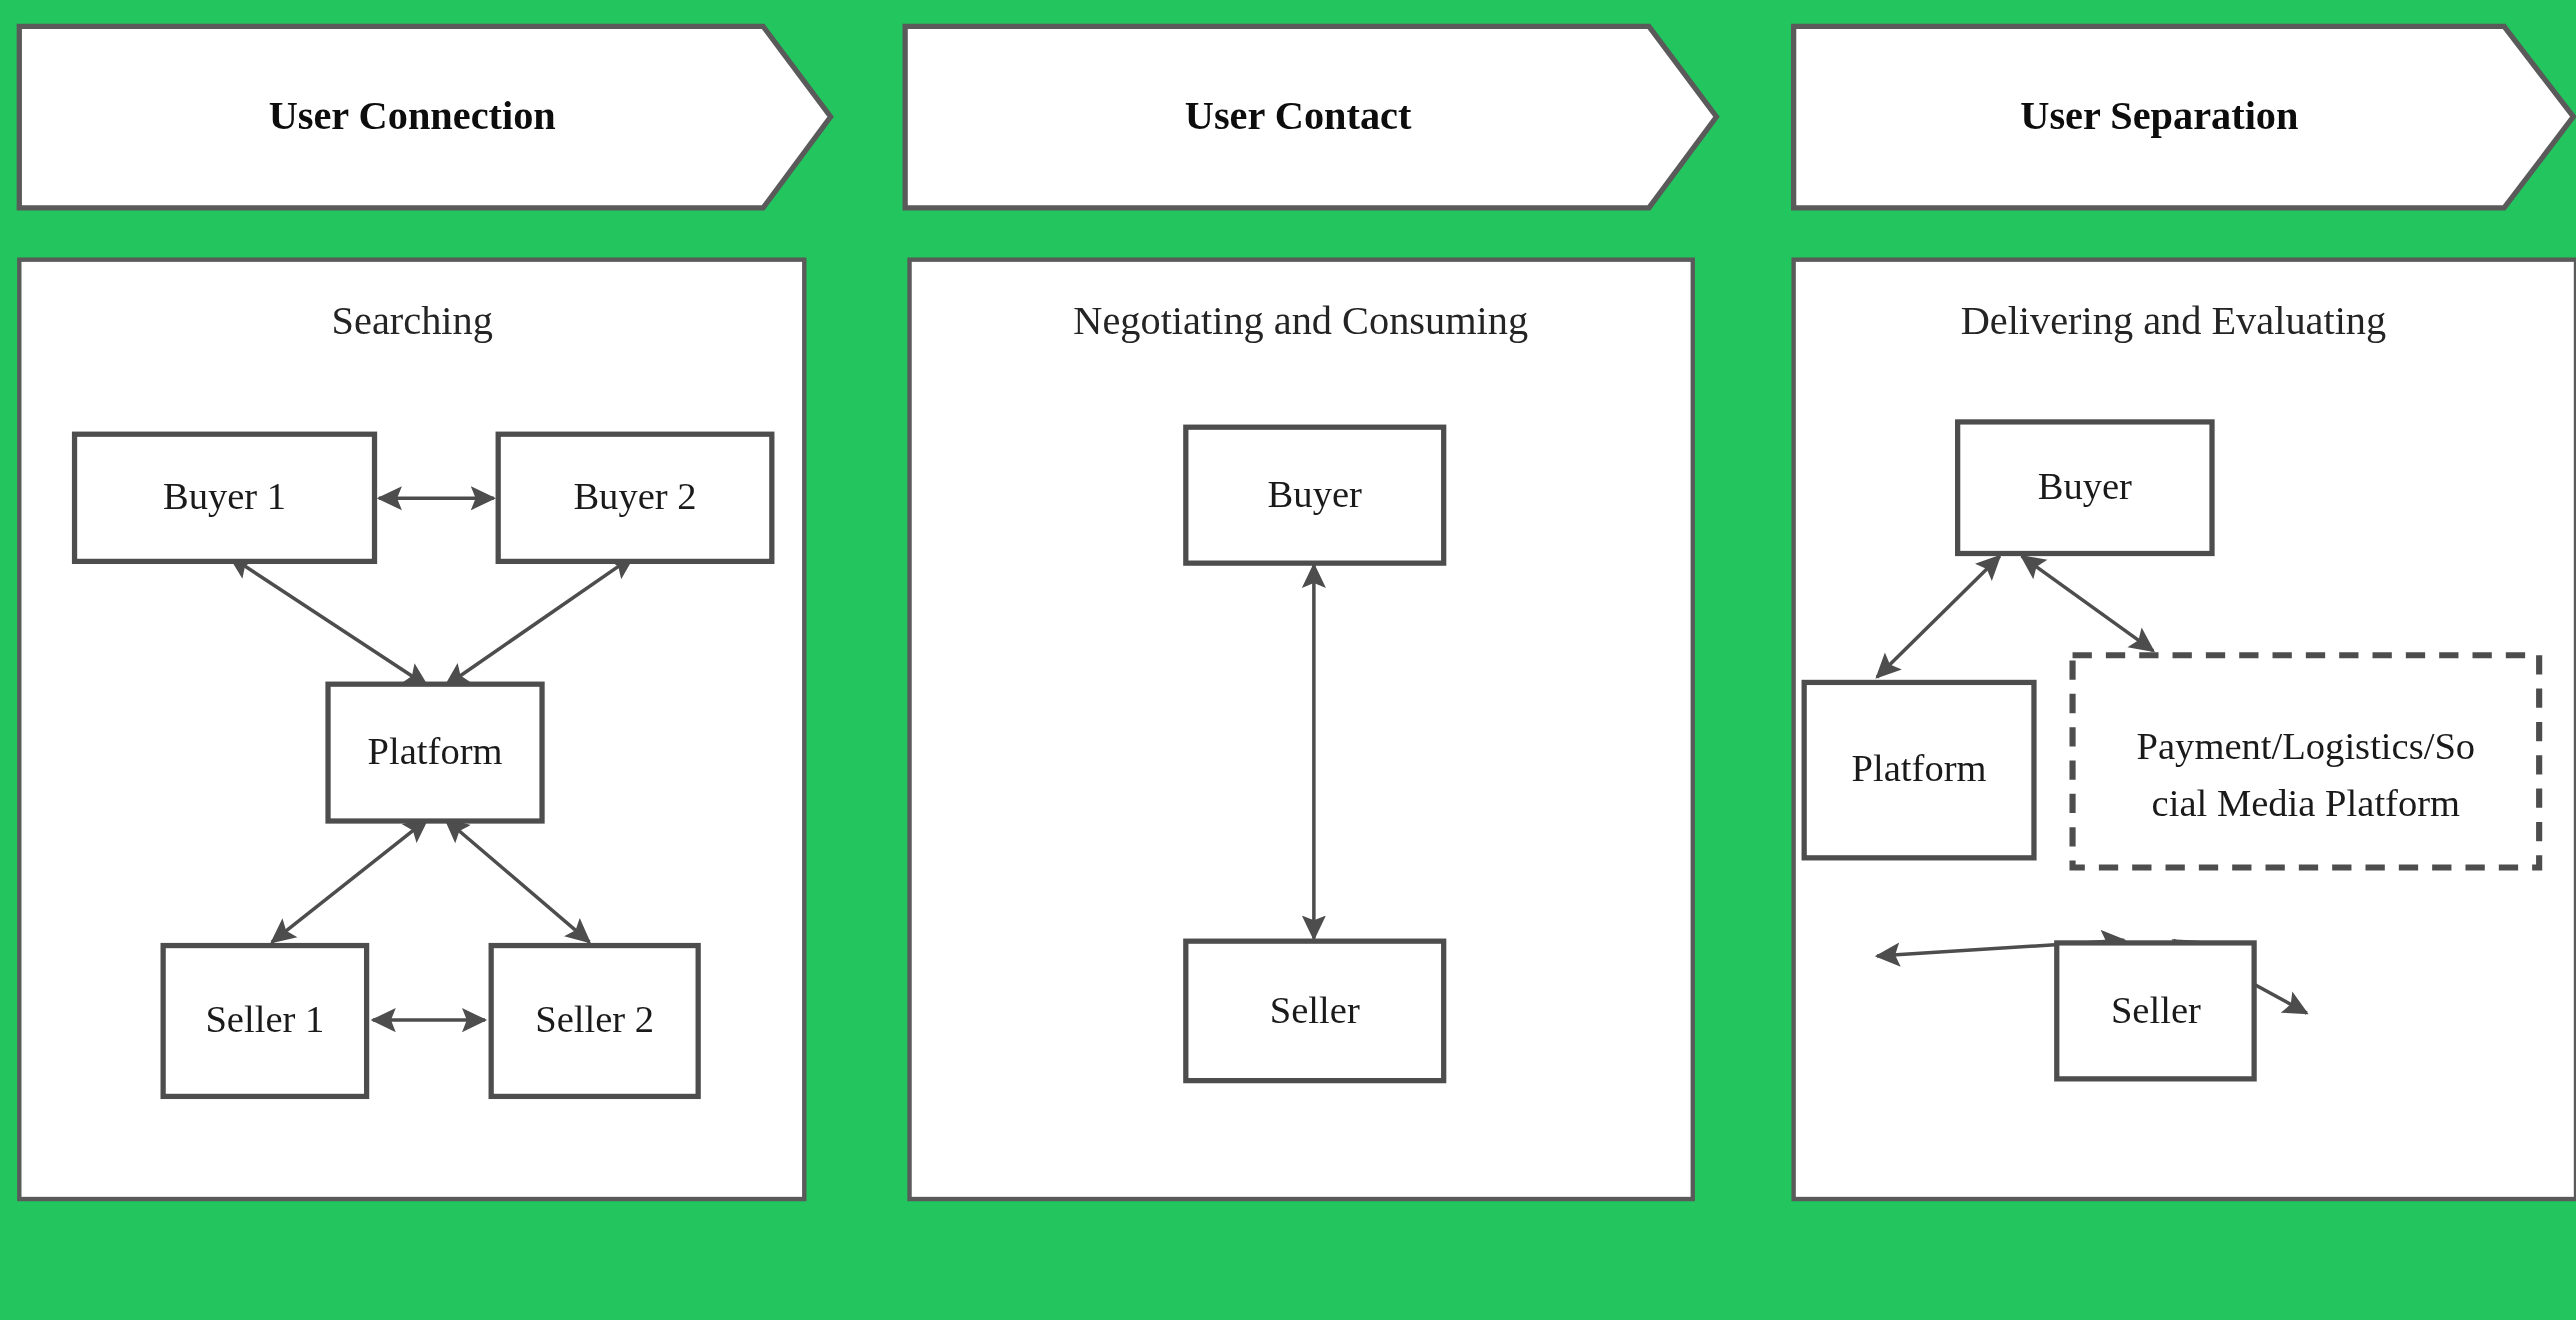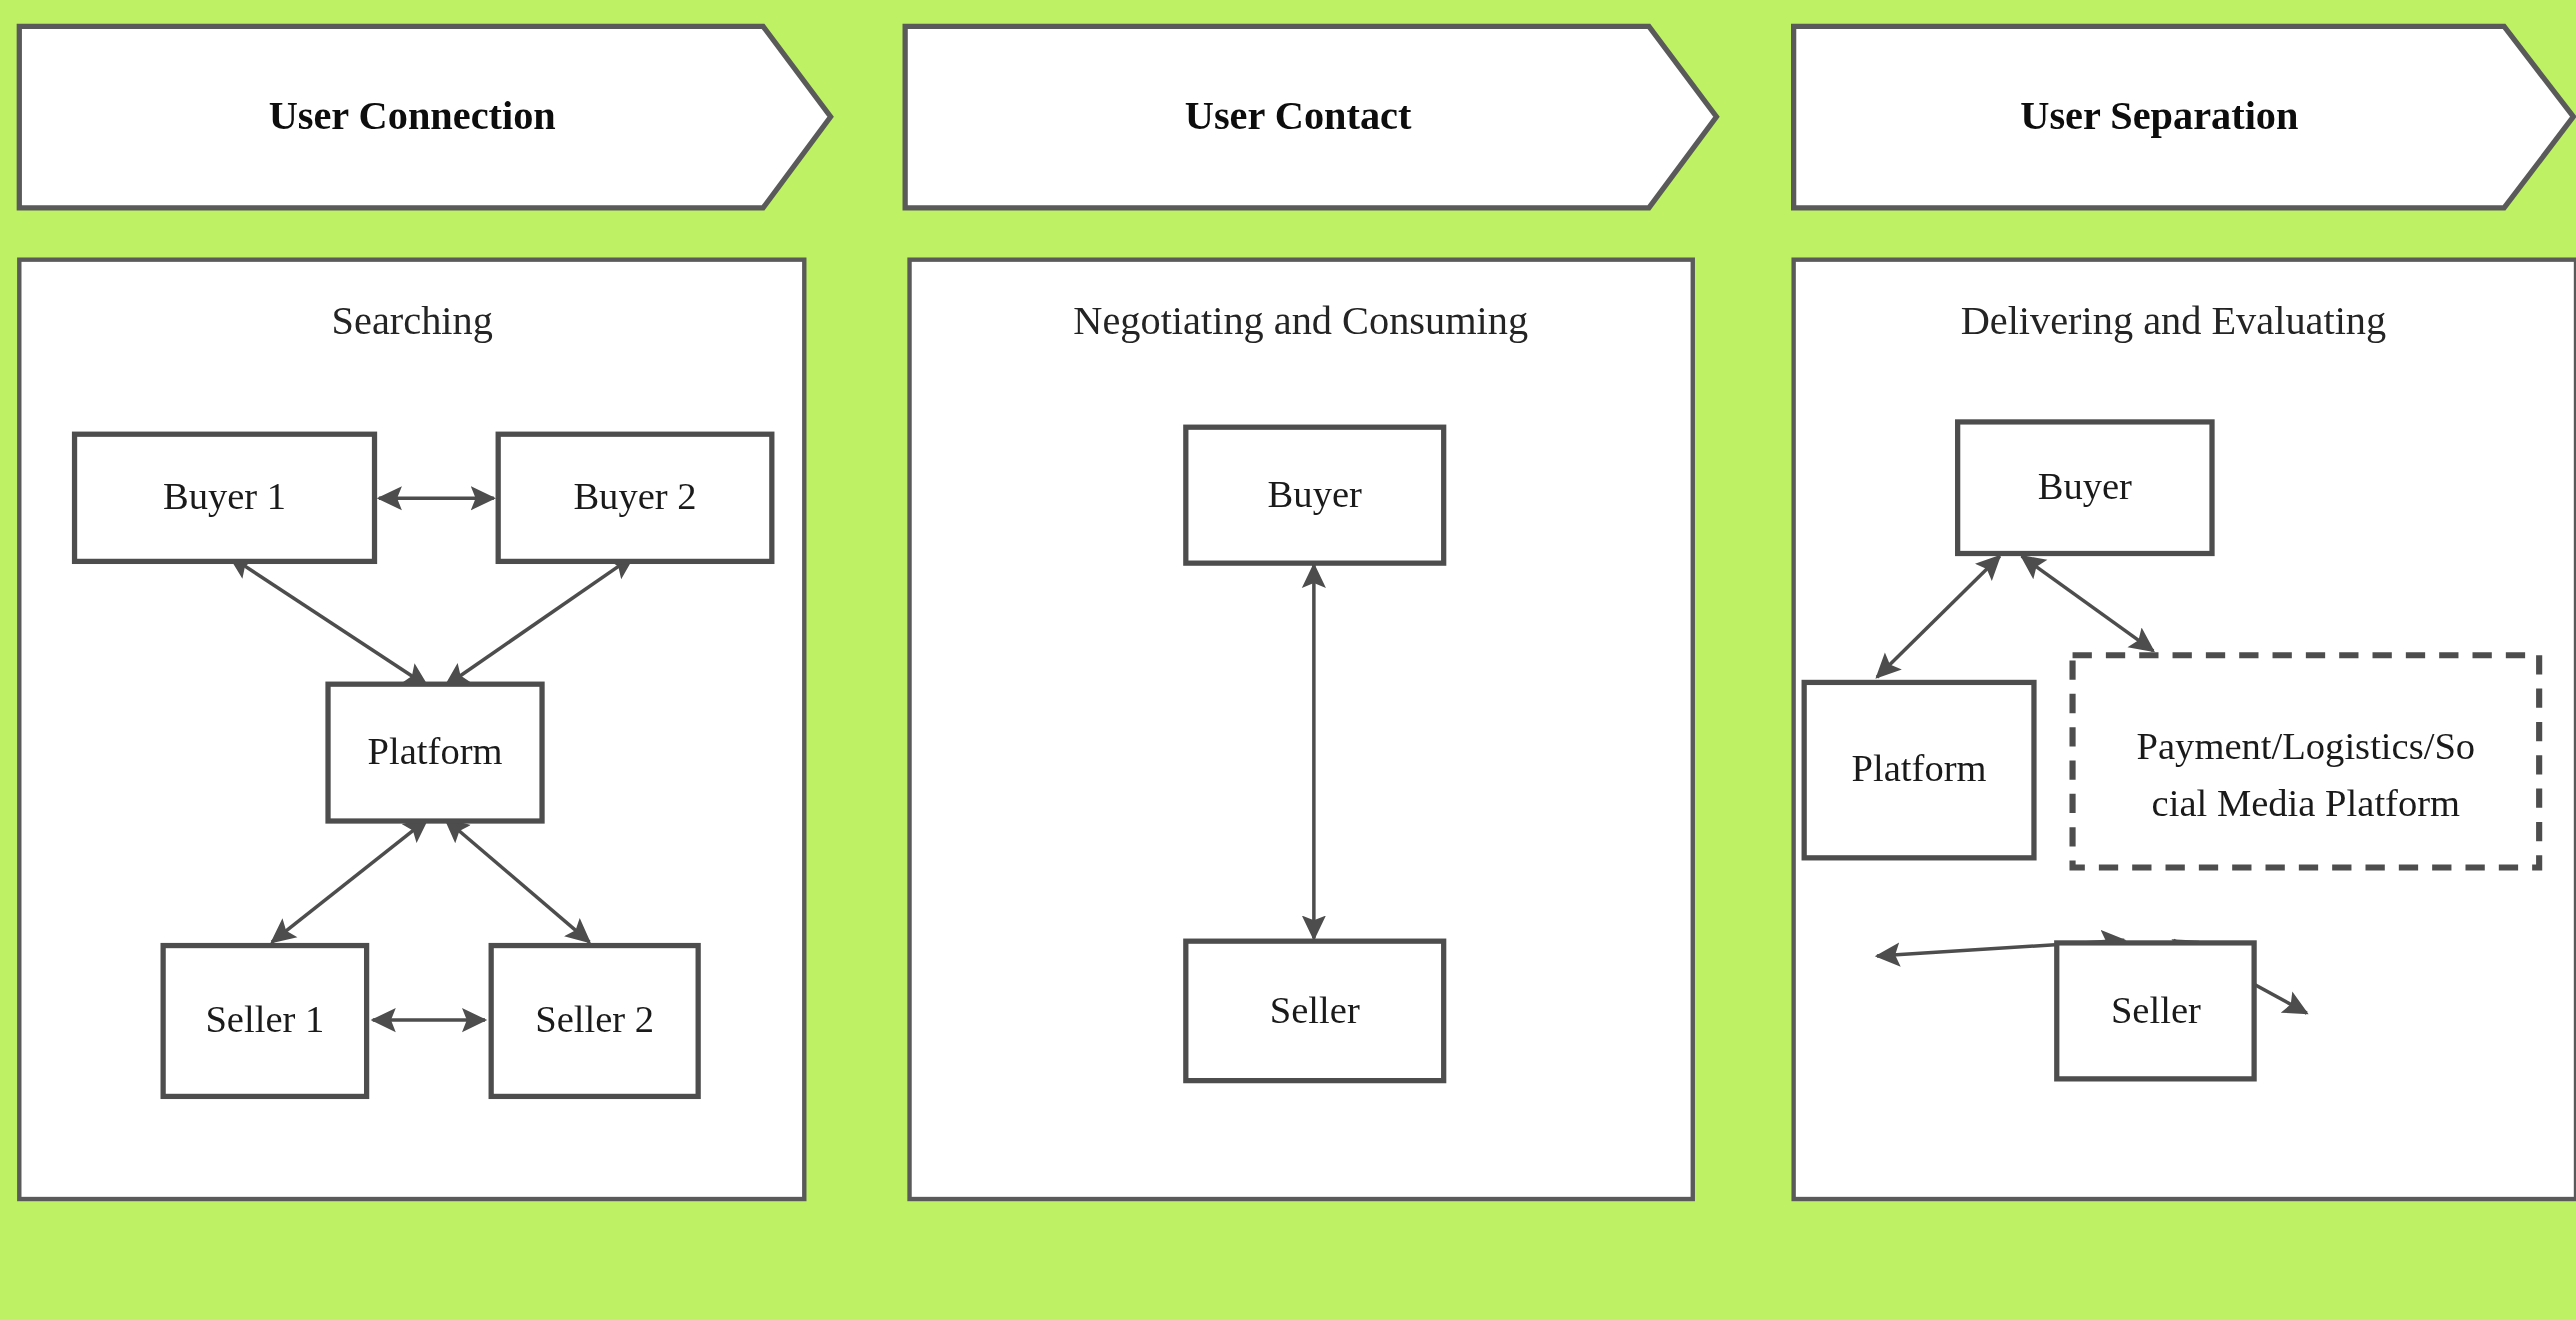--- a/index.html
+++ b/index.html
@@ -4,21 +4,21 @@
 <style>
   html, body {
     margin: 0;
     padding: 0;
     background: #ffffff;
   }
   #stage {
     position: relative;
     width: 2576px;
     height: 1321px;
-    background: #bef264;
+    background: #22c55e;
     overflow: hidden;
     font-family: "Liberation Serif", "DejaVu Serif", serif;
   }
   svg.layer {
     position: absolute;
     top: 0;
     left: 0;
     width: 2576px;
     height: 1321px;
   }

